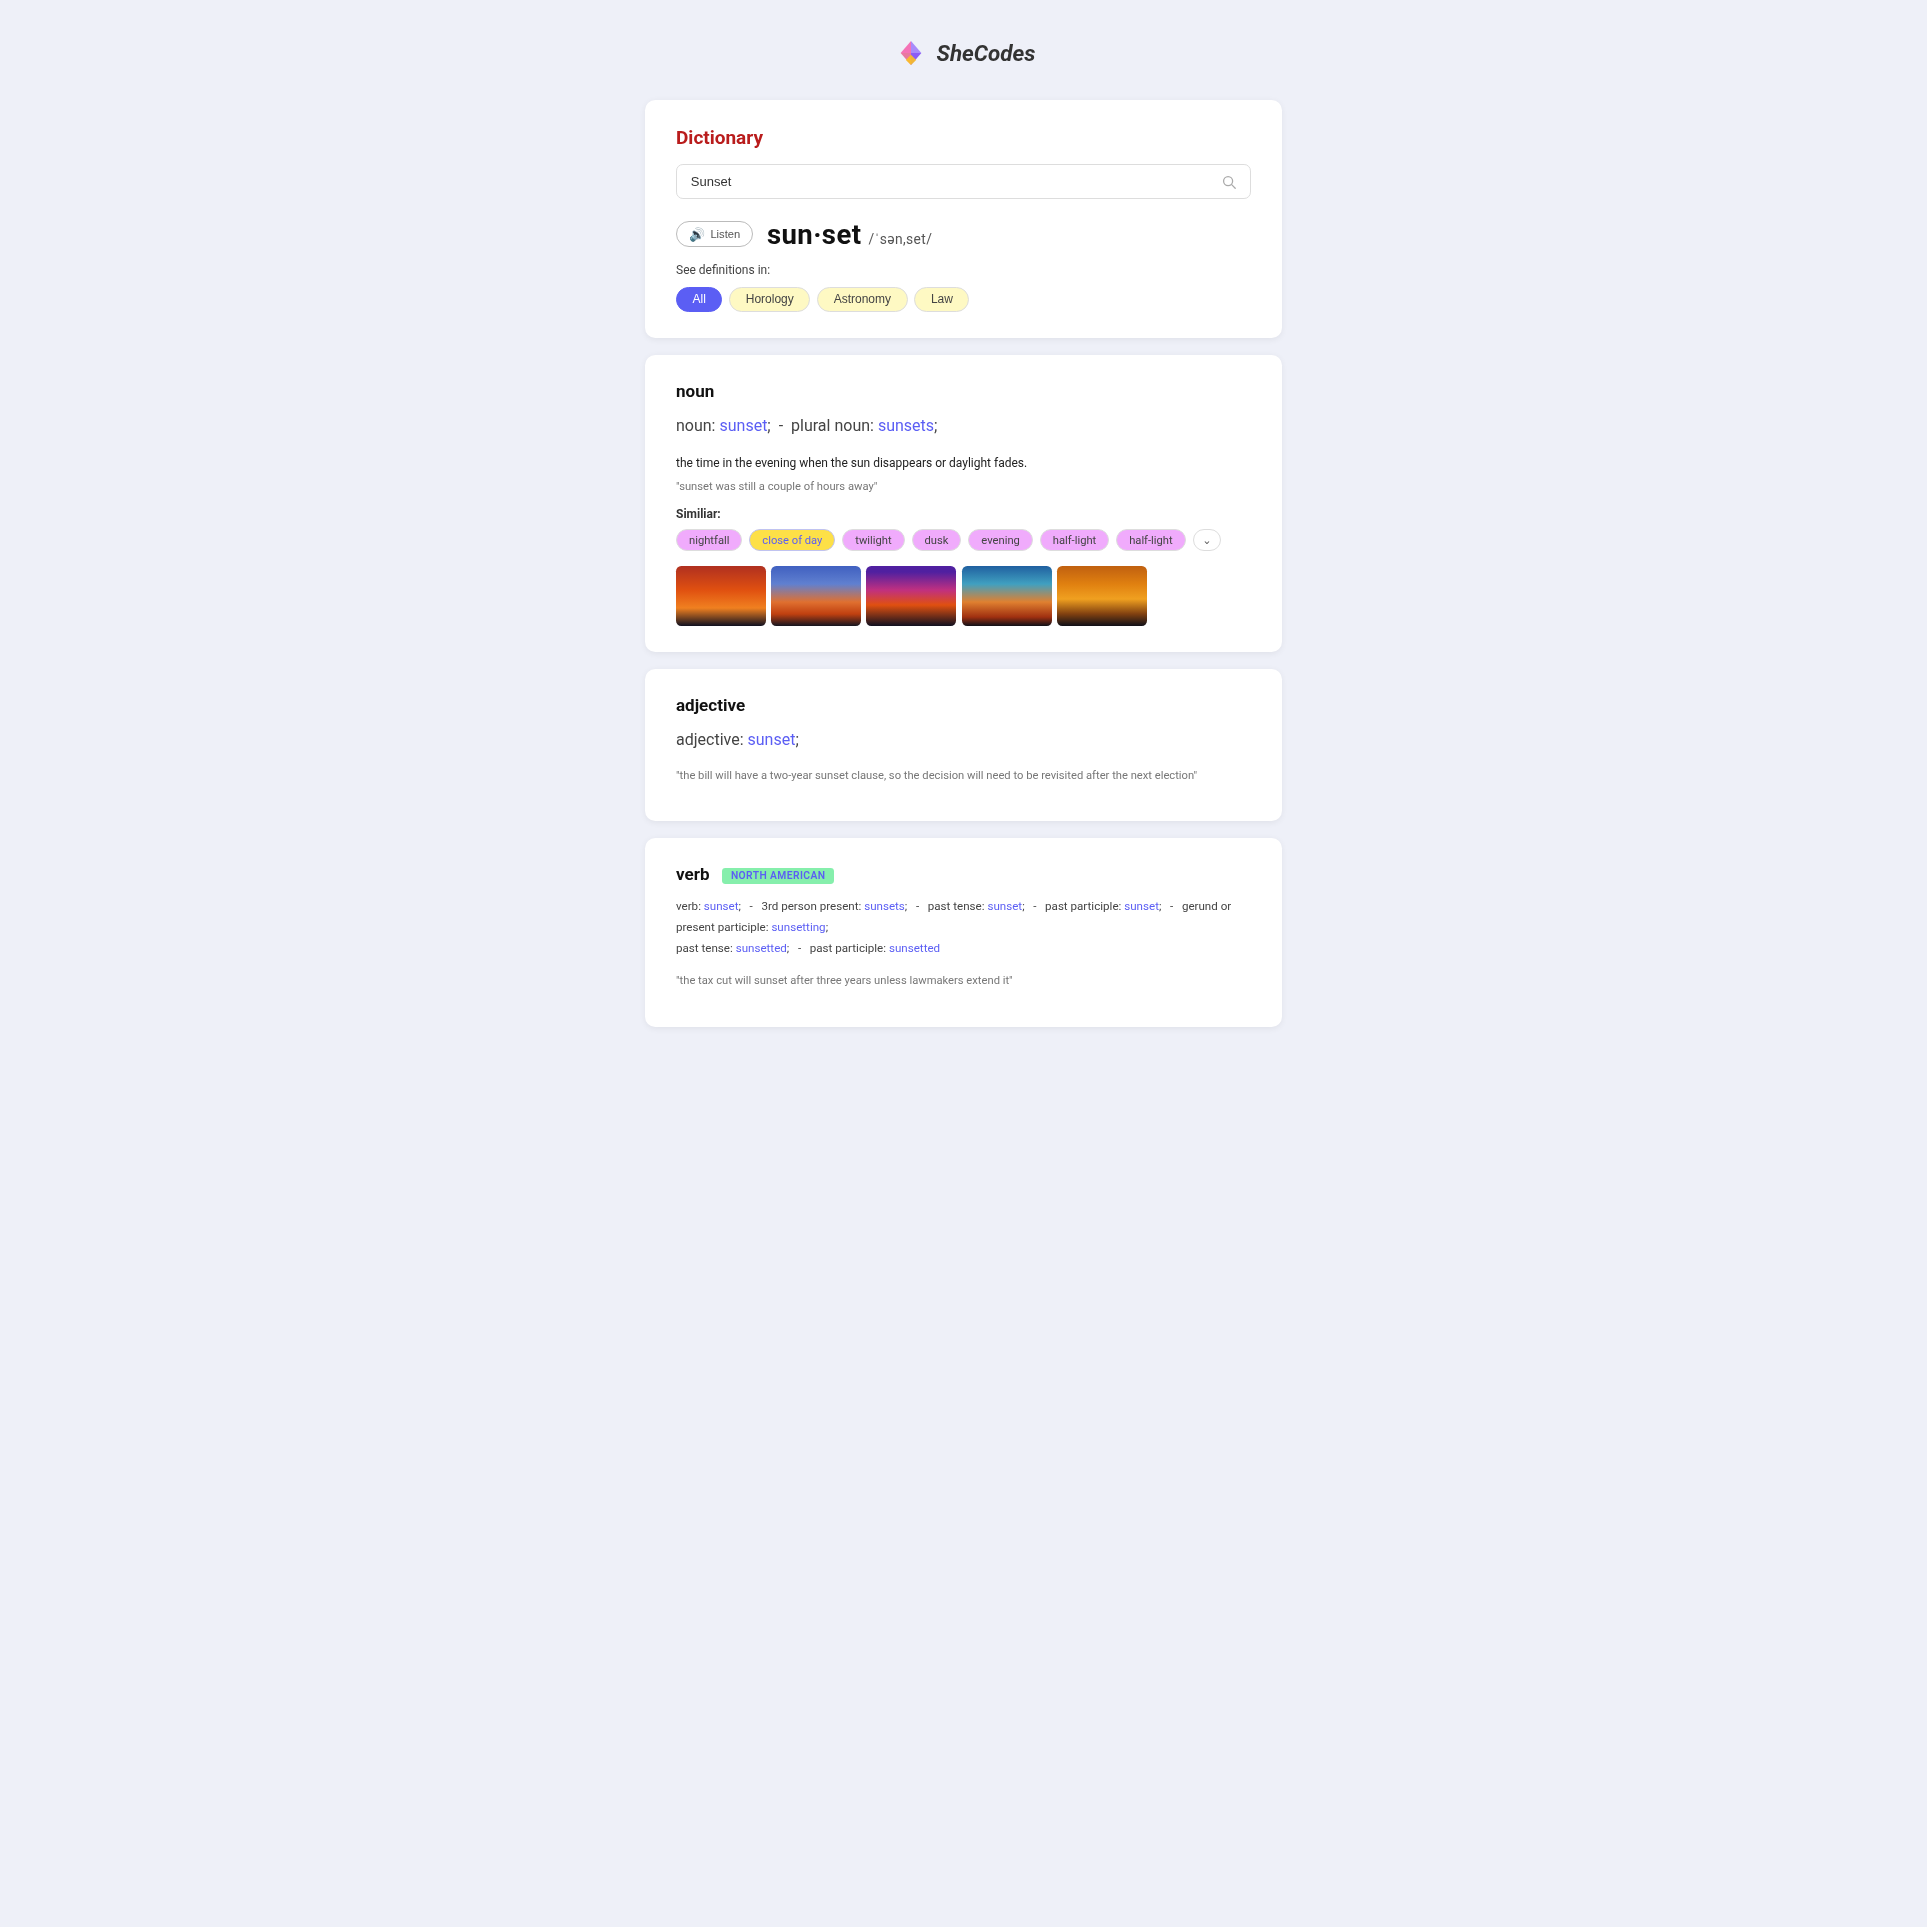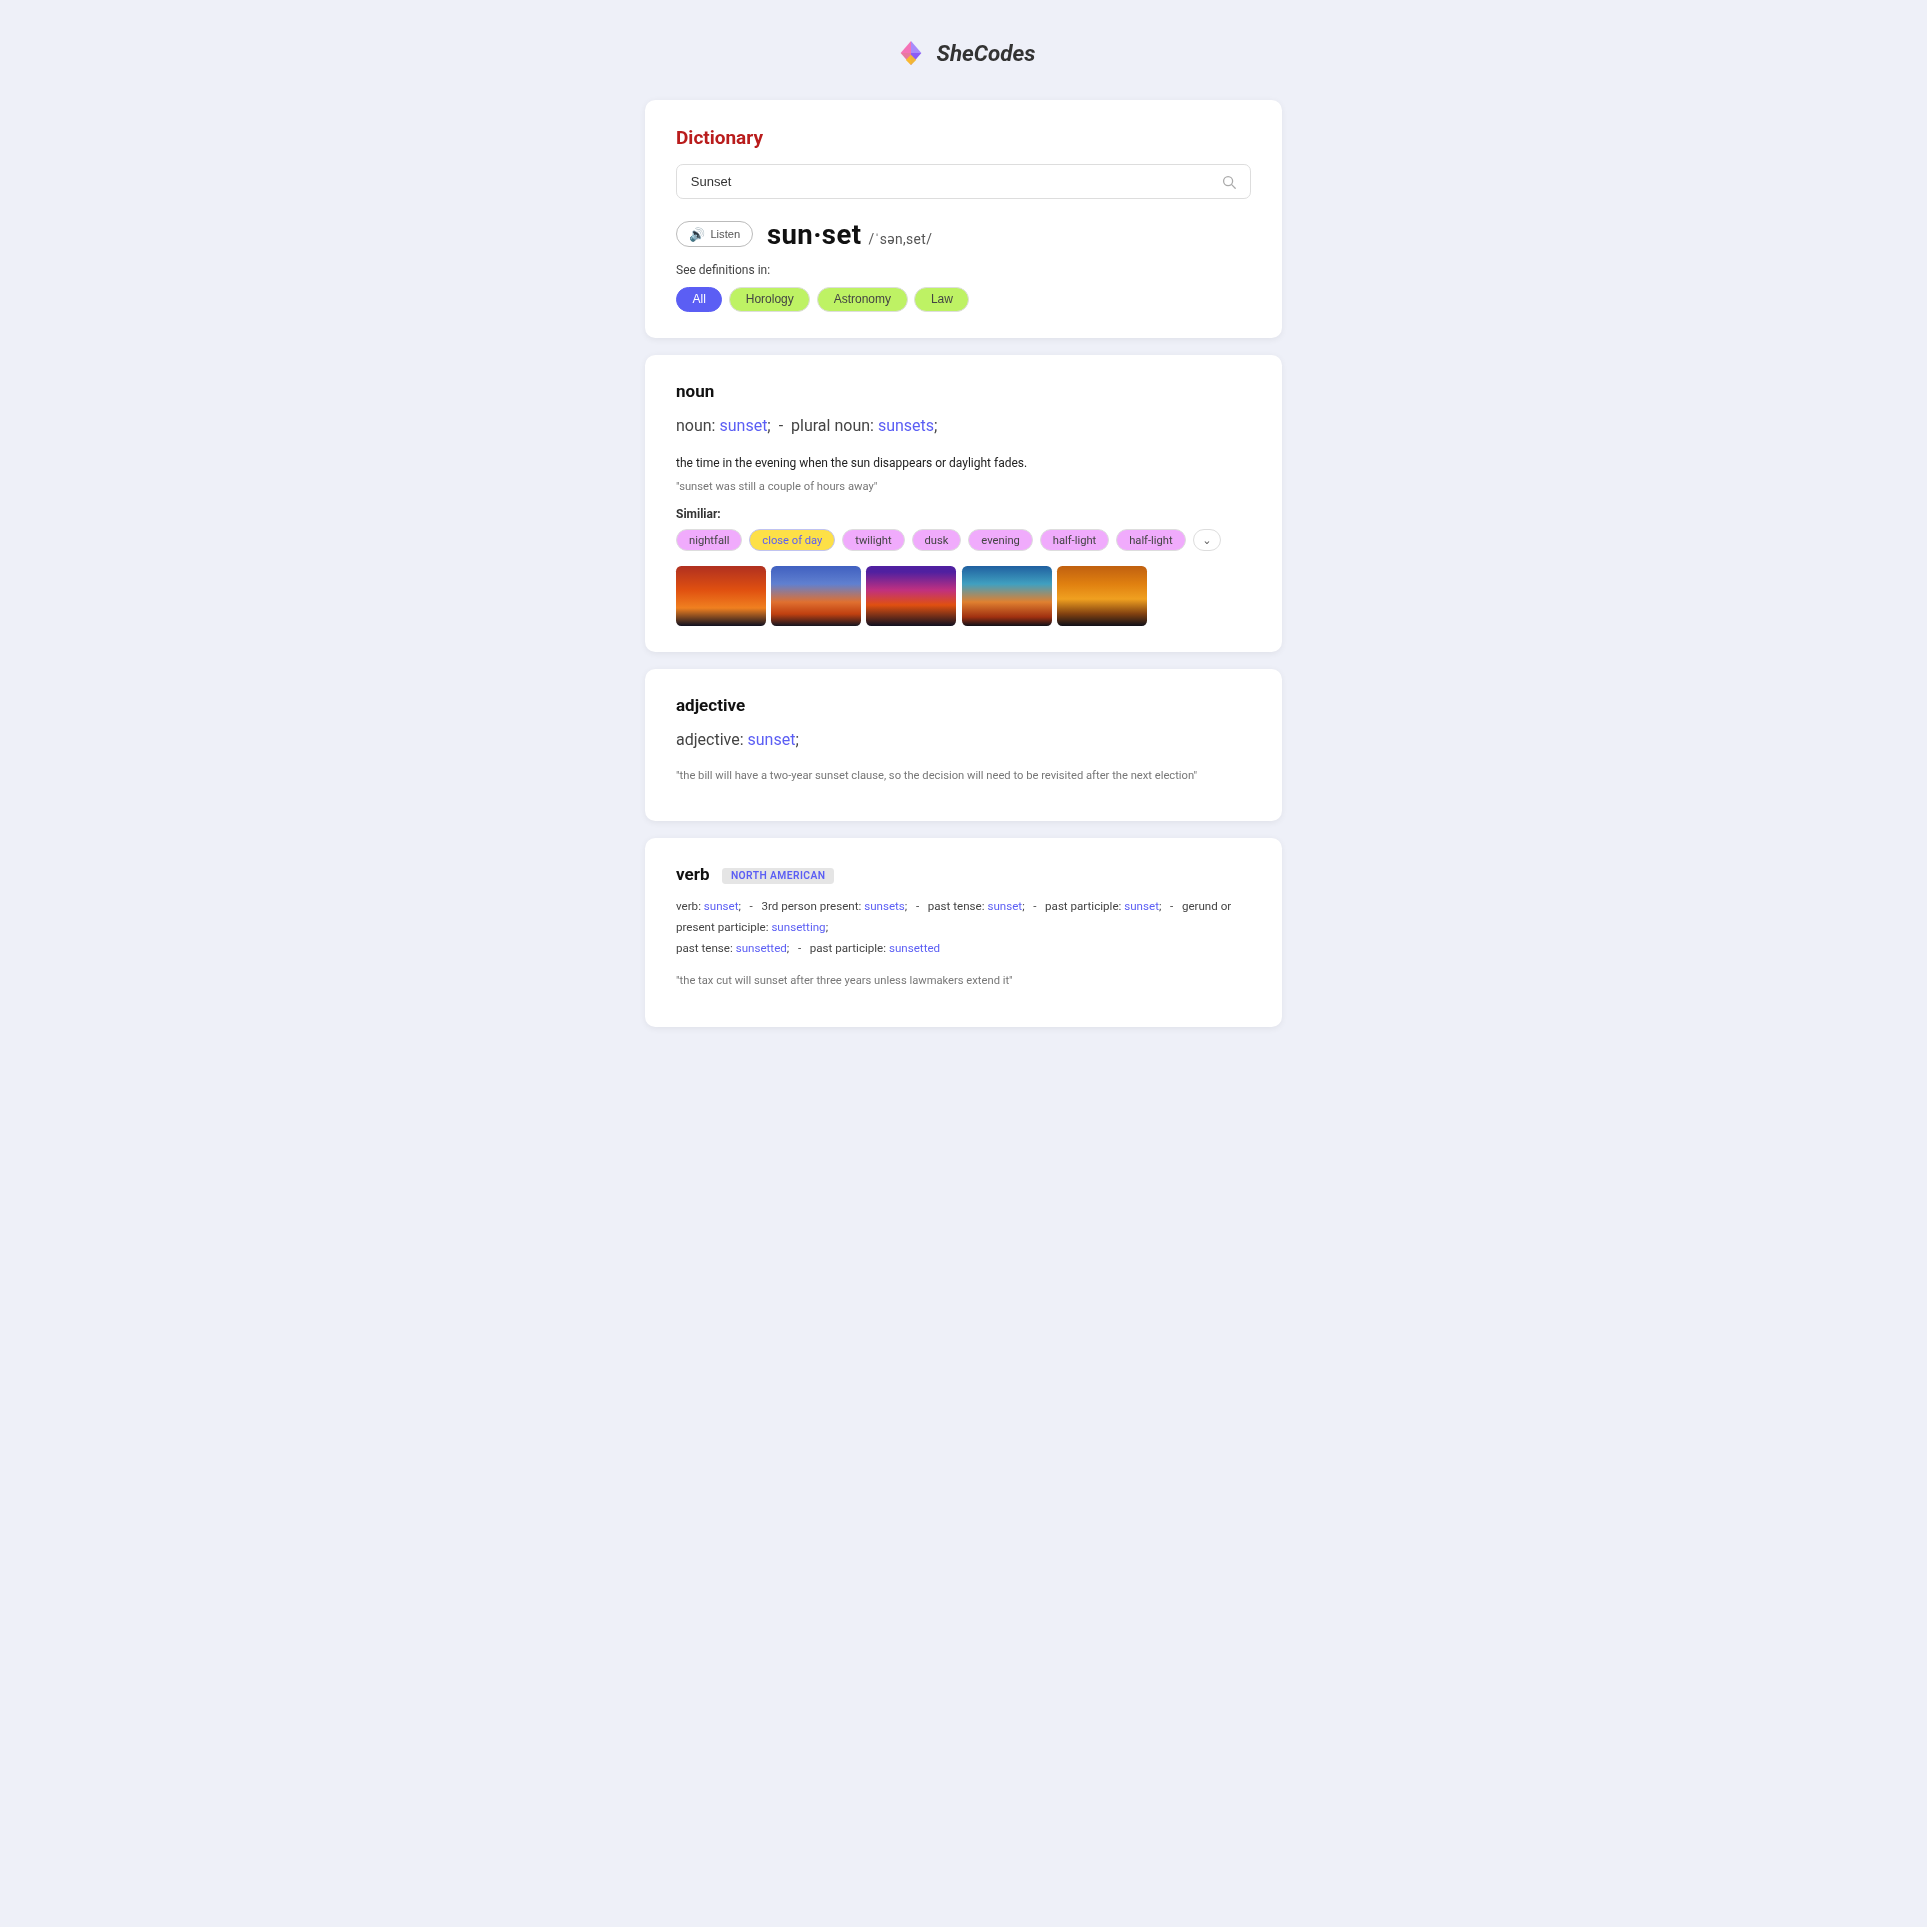--- a/index.html
+++ b/index.html
@@ -103,39 +103,39 @@
     .filter-btns {
       display: flex;
       gap: 6.9px;
       flex-wrap: wrap;
     }
     .filter-btn {
       border: 1.3px solid #ddd;
       border-radius: 17px;
       padding: 4.3px 15.5px;
       font-size: 12px;
-      background: #bef264;
+      background: #fef9c3;
       color: #444;
       cursor: pointer;
     }
     .filter-btn.active {
       background: #5b5ef4;
       color: #fff;
       border-color: #5b5ef4;
       text-align: center;
     }
     .pos-label {
       font-size: 17px;
       font-weight: 700;
       color: #111;
       margin-bottom: 12px;
     }
     .pos-badge {
       display: inline-block;
-      background: #e5e5e5;
+      background: #86efac;
       color: #5b5ef4;
       border-radius: 3.4px;
       padding: 1.7px 8.6px;
       font-size: 10.3px;
       font-weight: 600;
       margin-left: 8.6px;
       vertical-align: middle;
       letter-spacing: 0.4px;
     }
     .word-meta {

